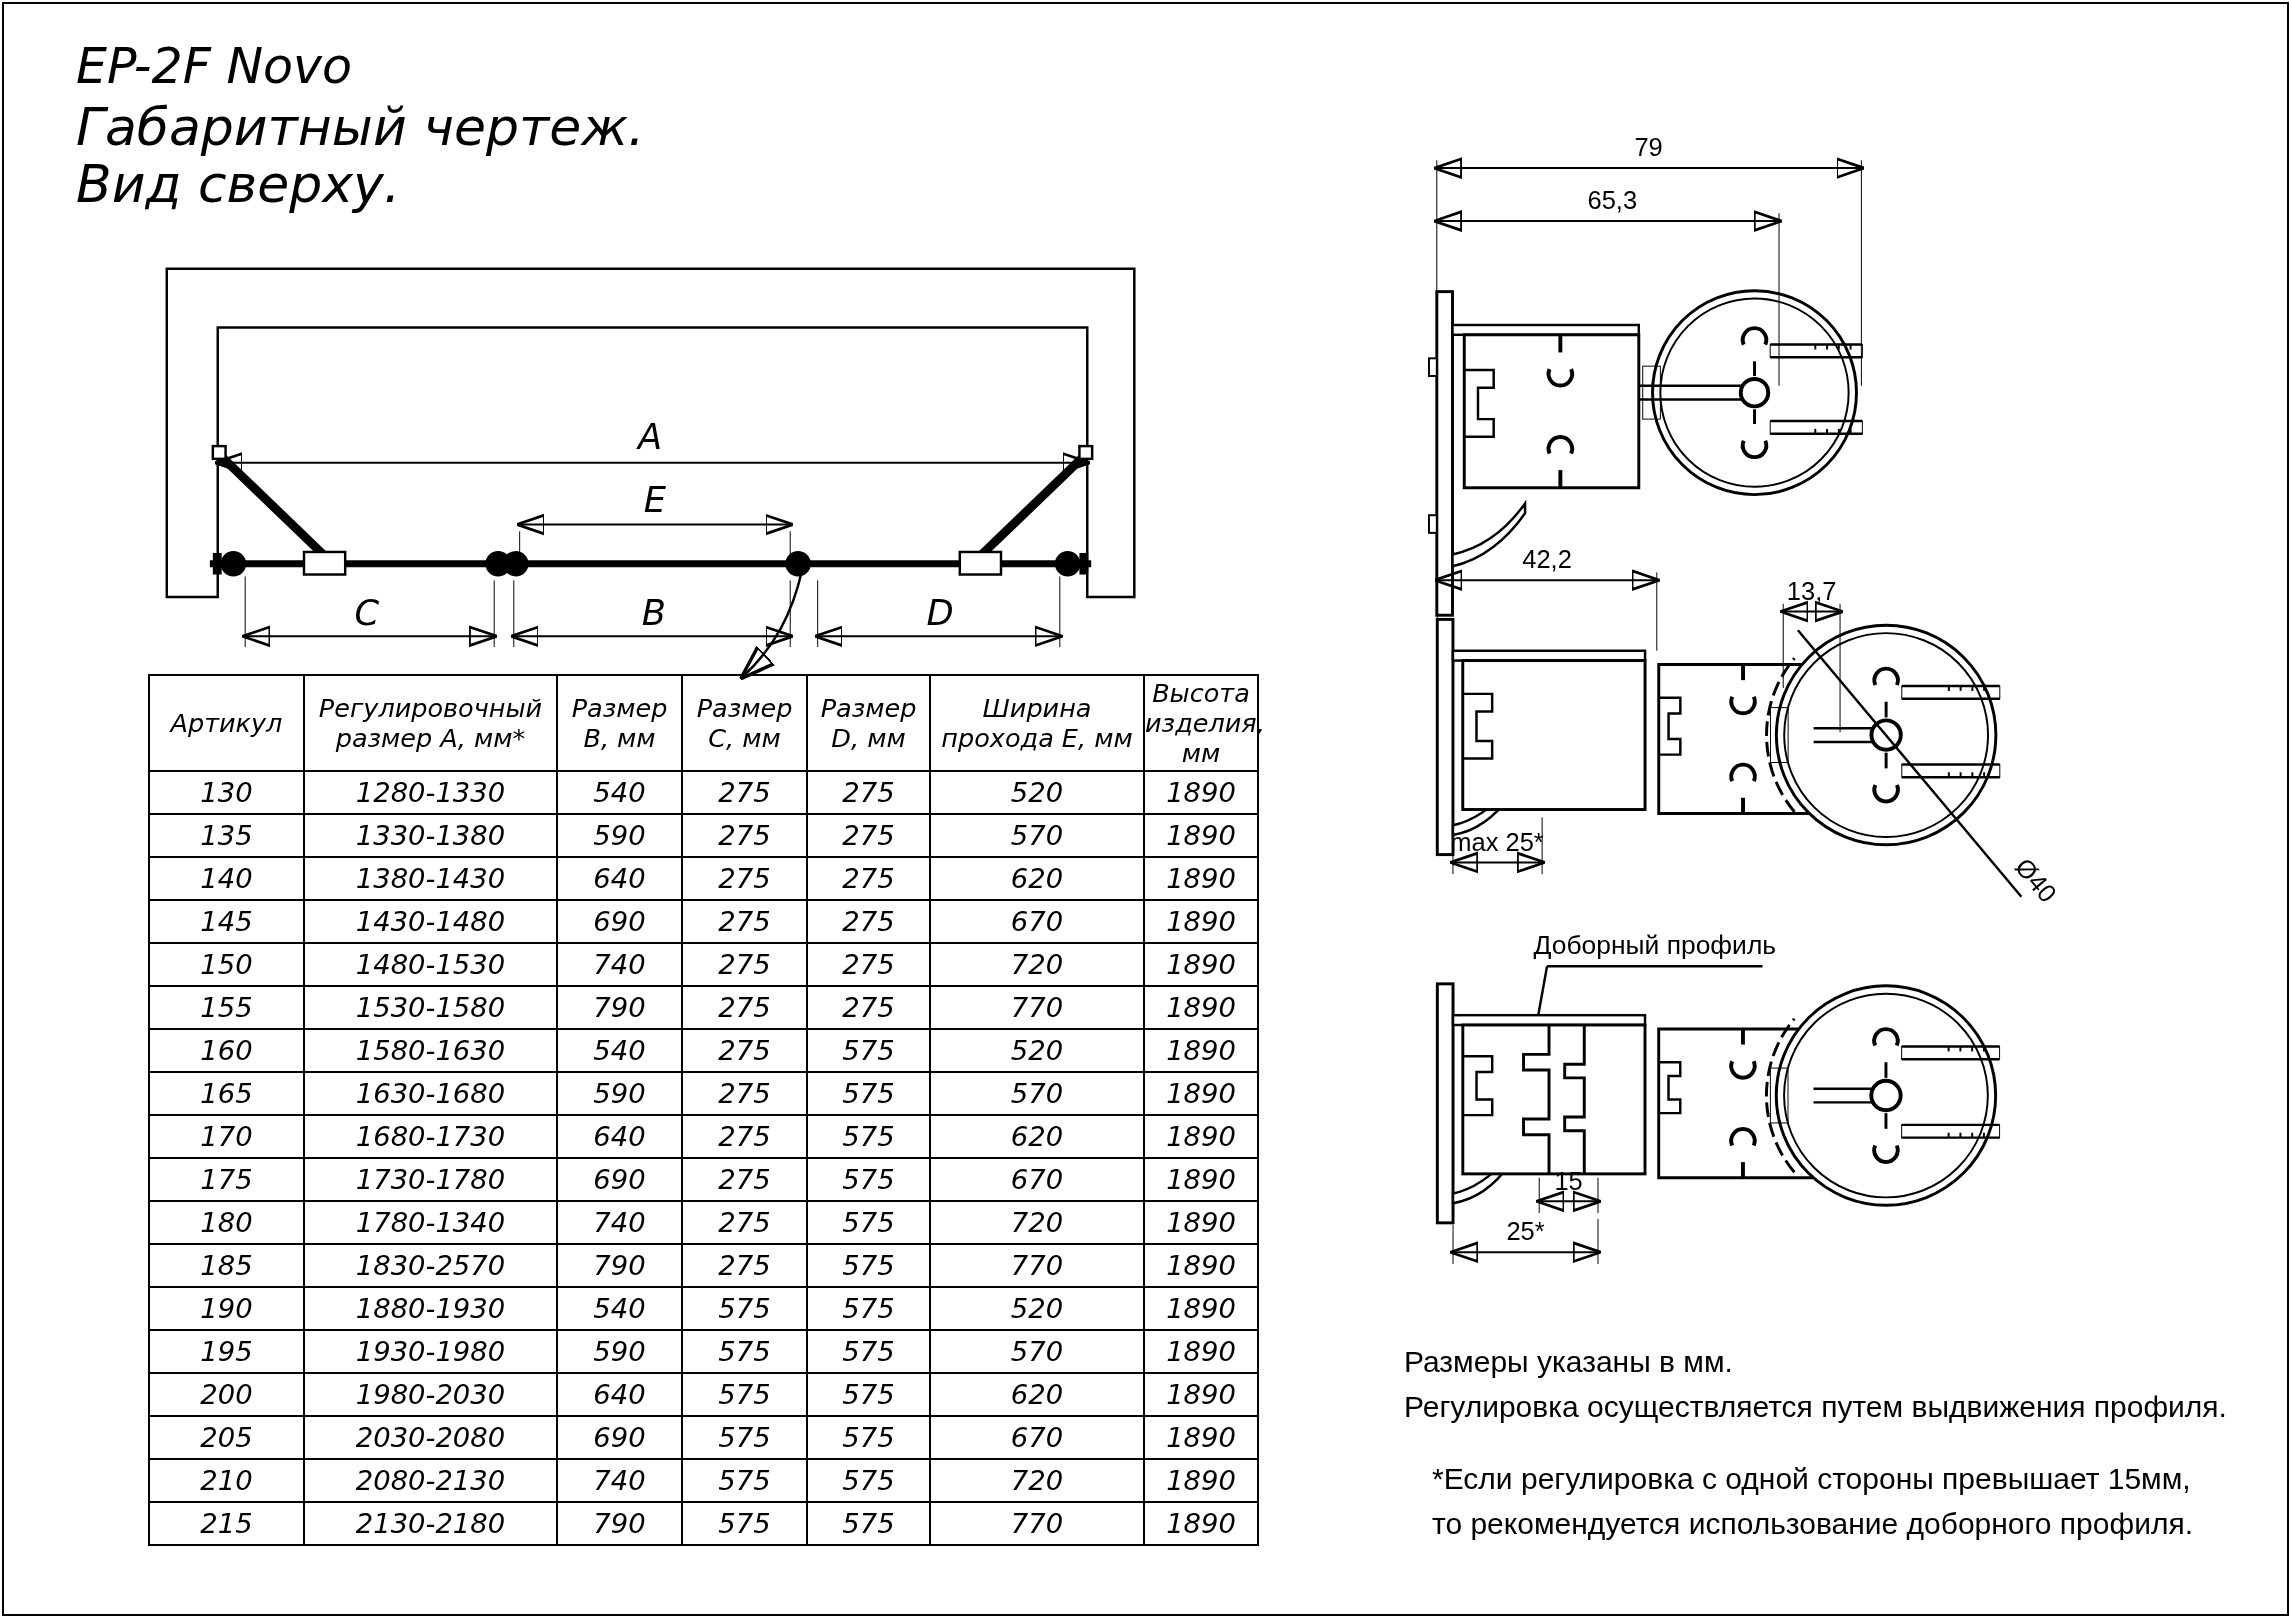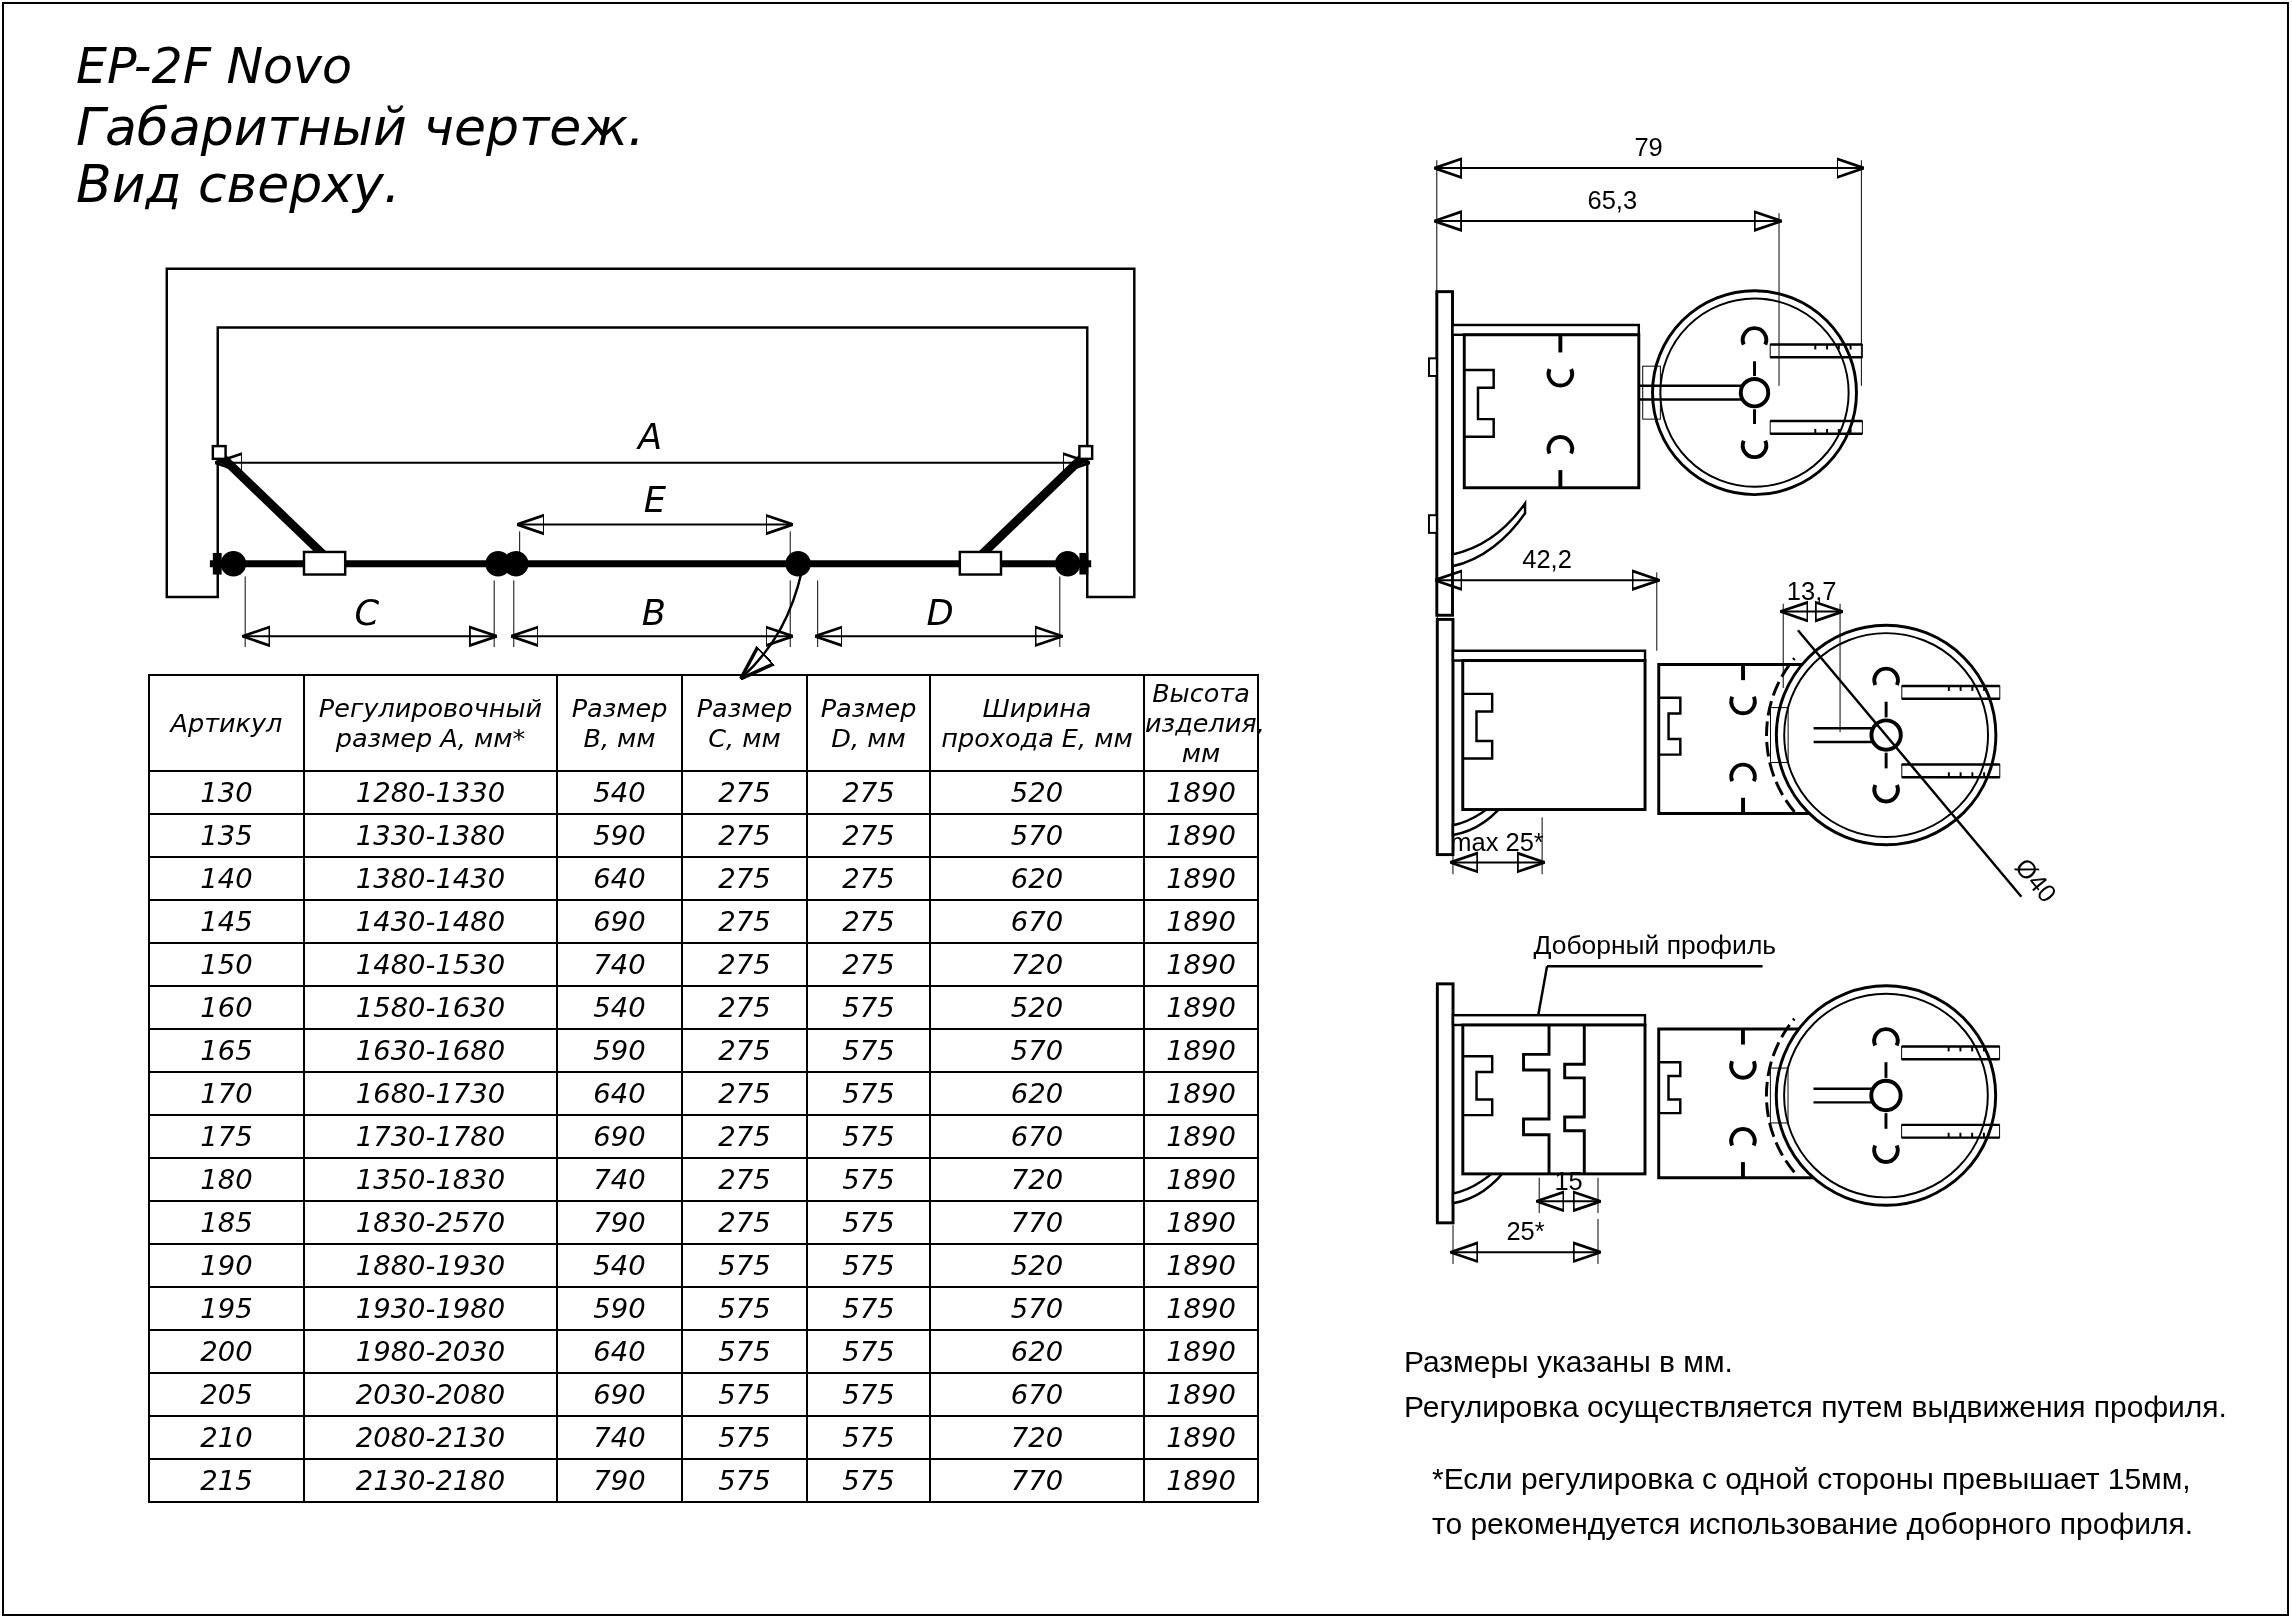--- a/index.html
+++ b/index.html
@@ -382,20 +382,29 @@
       <tr>
         <td>150</td>
         <td>1480-1530</td>
         <td>740</td>
         <td>275</td>
         <td>275</td>
         <td>720</td>
         <td>1890</td>
       </tr>
       <tr>
+        <td>155</td>
+        <td>1530-1580</td>
+        <td>790</td>
+        <td>275</td>
+        <td>275</td>
+        <td>770</td>
+        <td>1890</td>
+      </tr>
+      <tr>
         <td>160</td>
         <td>1580-1630</td>
         <td>540</td>
         <td>275</td>
         <td>575</td>
         <td>520</td>
         <td>1890</td>
       </tr>
       <tr>
         <td>165</td>
@@ -419,21 +428,21 @@
         <td>175</td>
         <td>1730-1780</td>
         <td>690</td>
         <td>275</td>
         <td>575</td>
         <td>670</td>
         <td>1890</td>
       </tr>
       <tr>
         <td>180</td>
-        <td>1350-1830</td>
+        <td>1780-1340</td>
         <td>740</td>
         <td>275</td>
         <td>575</td>
         <td>720</td>
         <td>1890</td>
       </tr>
       <tr>
         <td>185</td>
         <td>1830-2570</td>
         <td>790</td>

